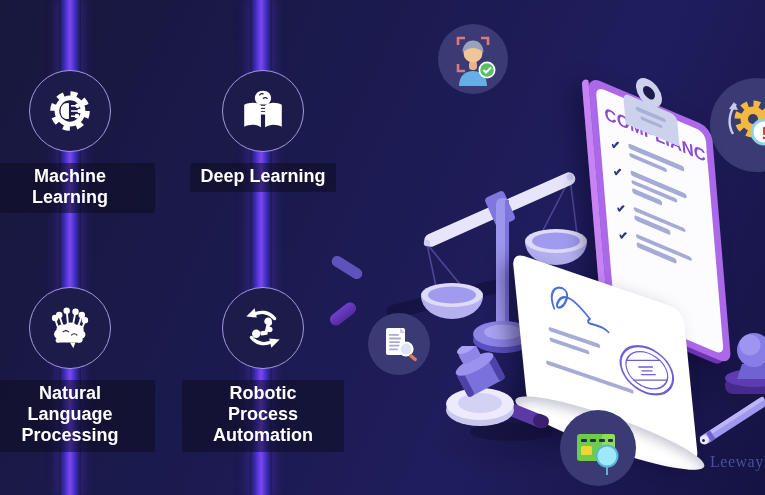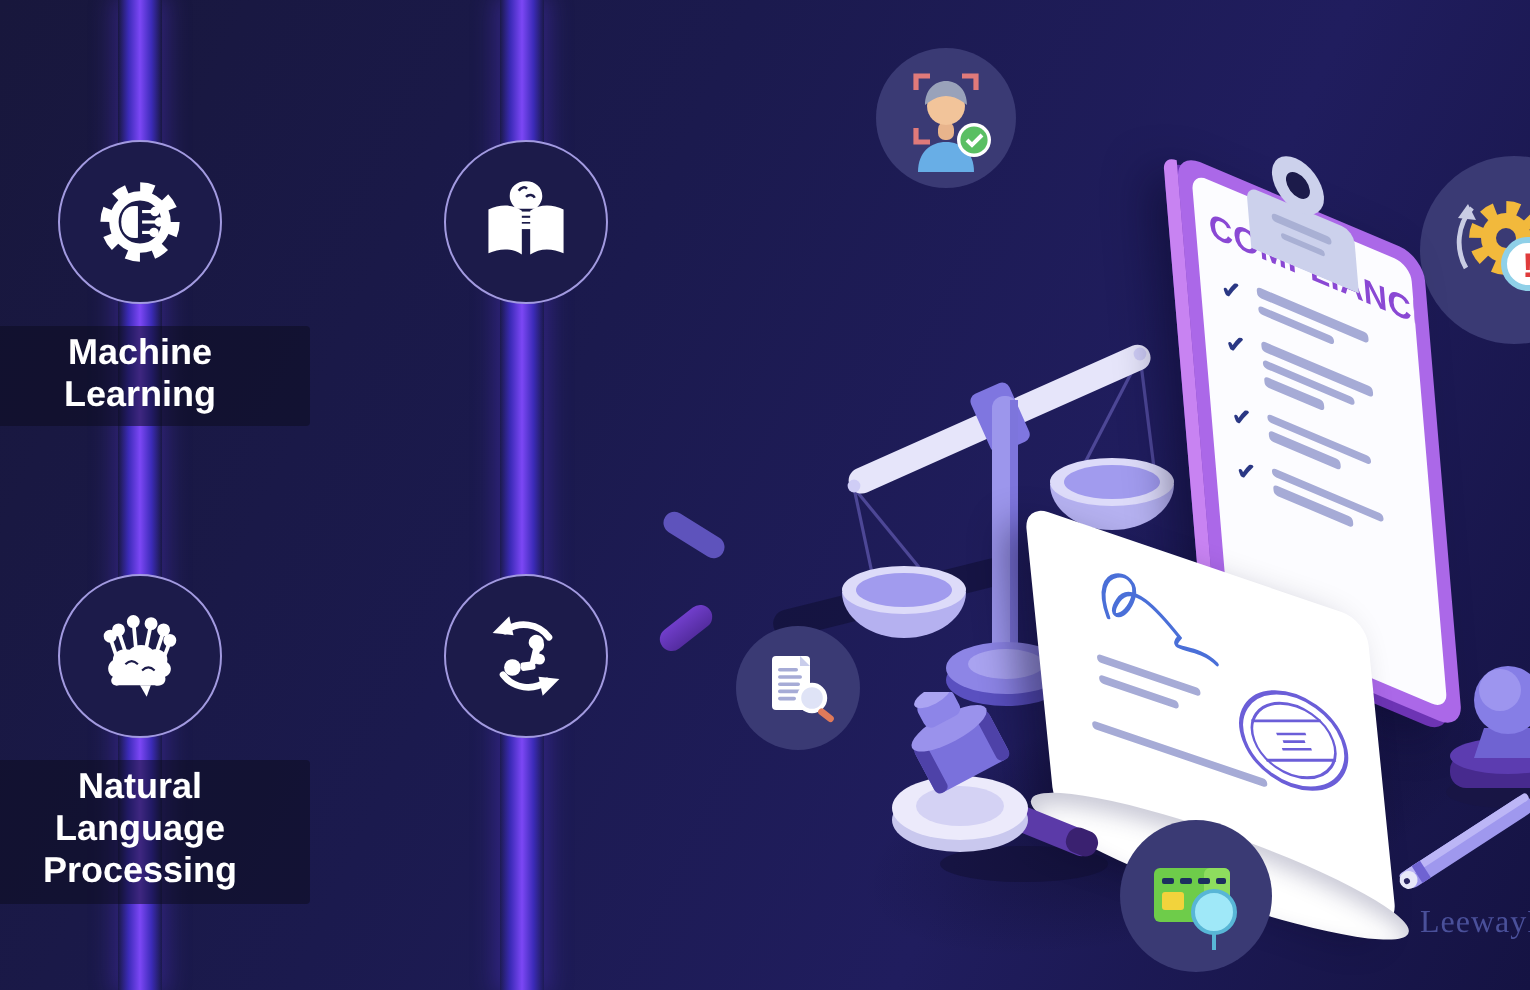--- a/index.html
+++ b/index.html
@@ -90,20 +90,21 @@
         <path d="M23 3.5c-4.6 0-7.8 3-7.8 7 0 2.9 1.7 4.6 3.1 6.2h9.4c1.4-1.6 3.1-3.3 3.1-6.2 0-4-3.2-7-7.8-7z" fill="#fff"></path>
         <g stroke="#1c1b4a" stroke-width="1.2" fill="none">
           <path d="M19.5 8c1.2-1.8 3-2 4-1"></path>
             <path d="M23 11c1.5-1.5 3.5-1 4.2.4"></path>
         </g>
         <rect x="19.5" y="18" width="7" height="2" fill="#fff"></rect>
         <rect x="20" y="21" width="6" height="2" fill="#fff"></rect>
         <rect x="20.5" y="23.8" width="5" height="2.6" fill="#fff"></rect>
       </svg>
     </div>
+    <div class="tech-label">Deep Learning</div>
   </div>
 
   <div class="tech-item" style="left:-15px;top:287px;">
     <div class="tech-circle">
       <svg width="48" height="48" viewBox="0 0 46 46">
         <g stroke="#fff" stroke-width="1.8" fill="#fff">
           <line x1="12" y1="24" x2="9" y2="15"></line>
             <circle cx="8.7" cy="13.5" r="2.2"></circle>
           <line x1="16" y1="21" x2="13" y2="12"></line>
             <circle cx="12.7" cy="10.5" r="2.2"></circle>
@@ -135,20 +136,21 @@
           <path d="M33 35a15 15 0 0 1-21-3"></path>
         </g>
         <path d="M15 4 L7 12 L17 13 Z" fill="#fff"></path>
         <path d="M31 42 L39 34 L29 33 Z" fill="#fff"></path>
         <path d="M31.5 16.5a3.6 3.6 0 1 0-5.2 3.2L24.8 26l3.2 1 1.6-6a3.6 3.6 0 0 0 1.9-4.5z" fill="#fff"></path>
         <circle cx="16.5" cy="28.5" r="4" fill="#fff"></circle>
         <rect x="20.5" y="25.8" width="7" height="4" rx="1" fill="#fff" transform="rotate(-8 24 28)"></rect>
         <circle cx="29.5" cy="24.5" r="2.6" fill="#fff"></circle>
       </svg>
     </div>
+    <div class="tech-label w140">Robotic Process Automation</div>
   </div>
 
   <div class="abs platform-shadow"></div>
   <div class="abs strip-shadow"></div>
   <div class="abs deco-stick1"></div>
   <div class="abs deco-stick2"></div>
 
   <svg class="abs" style="left:408px;top:146px;" width="190" height="215" viewBox="0 0 190 215">
     <g stroke="#4d4796" stroke-width="1.6" fill="none">
       <path d="M19 98 L30 150"></path>

